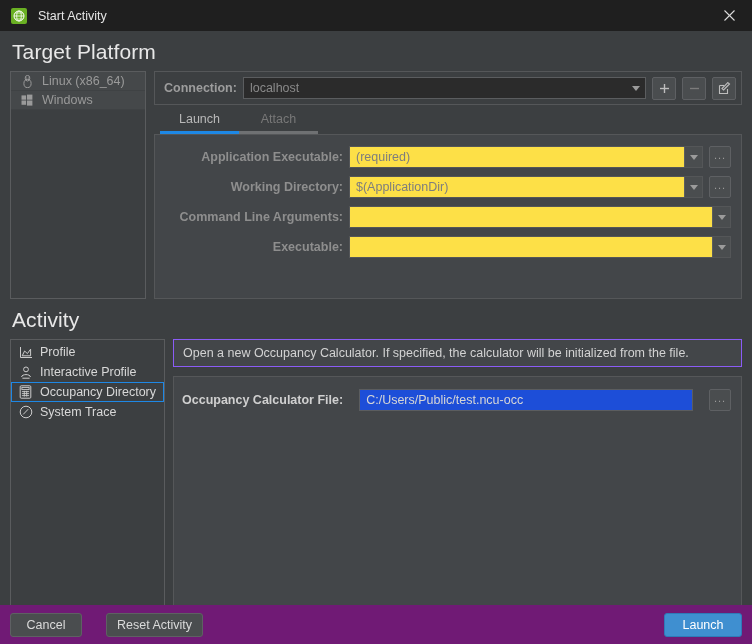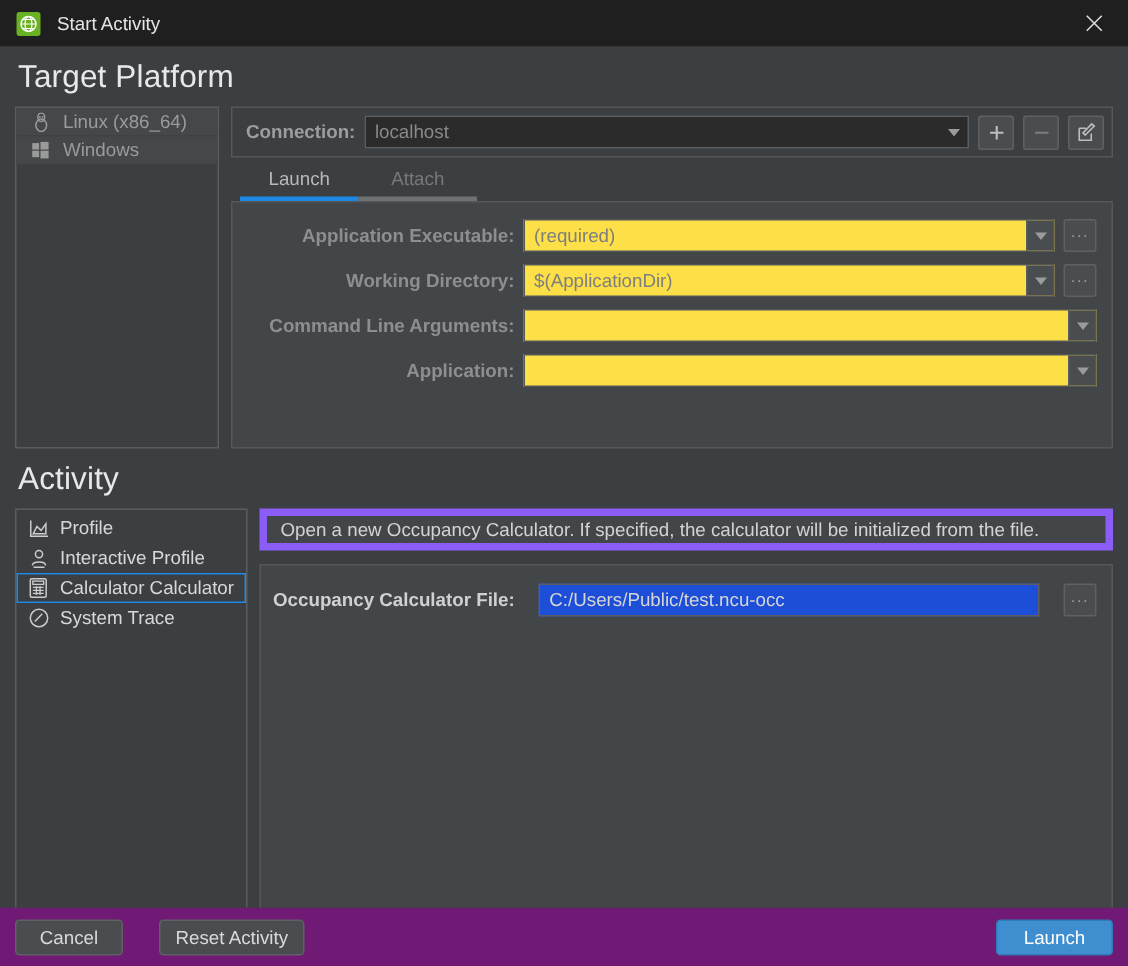--- a/index.html
+++ b/index.html
@@ -257,21 +257,21 @@
     display: flex; align-items: center; justify-content: center;
     flex: 0 0 auto;
   }
   .activity-right {
     flex: 1 1 auto;
     display: flex;
     flex-direction: column;
     gap: 9px;
   }
   .desc-box {
-    border: 5px solid #8b5cf6;
+    border: 1px solid #8b5cf6;
     background: #434649;
     height: 28px;
     display: flex;
     align-items: center;
     padding-left: 9px;
     color: #d3d3d3;
     font-size: 12.5px;
   }
   .file-panel {
     border: 1px solid #555759;
@@ -461,21 +461,21 @@
             <span class="form-label">Command Line Arguments:</span>
             <div class="combo">
               <span class="combo-text"></span>
               <span class="combo-arrow">
                   <span class="tri-down"></span>
                 </span>
             </div>
           </div>
 
           <div class="form-row">
-            <span class="form-label">Application:</span>
+            <span class="form-label">Executable:</span>
             <div class="combo">
               <span class="combo-text"></span>
               <span class="combo-arrow">
                   <span class="tri-down"></span>
                 </span>
             </div>
           </div>
 
         </div>
       </div>
@@ -513,21 +513,21 @@
             <svg width="13" height="14" viewBox="0 0 13 14">
               <rect x="1.2" y="0.8" width="10.6" height="12.4" rx="1" fill="none" stroke="#cccccc" stroke-width="1"></rect>
               <rect x="2.9" y="2.4" width="7.2" height="2.2" fill="none" stroke="#cccccc" stroke-width="0.9"></rect>
               <line x1="2.9" y1="6.6" x2="10.1" y2="6.6" stroke="#cccccc" stroke-width="0.9"></line>
               <line x1="2.9" y1="8.6" x2="10.1" y2="8.6" stroke="#cccccc" stroke-width="0.9"></line>
               <line x1="2.9" y1="10.6" x2="10.1" y2="10.6" stroke="#cccccc" stroke-width="0.9"></line>
               <line x1="5.3" y1="5.8" x2="5.3" y2="11.6" stroke="#cccccc" stroke-width="0.9"></line>
               <line x1="7.7" y1="5.8" x2="7.7" y2="11.6" stroke="#cccccc" stroke-width="0.9"></line>
             </svg>
           </span>
-          <span>Calculator Calculator</span>
+          <span>Occupancy Directory</span>
         </div>
 
         <div class="act-item">
           <span class="aic">
             <svg width="14" height="14" viewBox="0 0 14 14">
               <circle cx="7" cy="7" r="5.8" fill="none" stroke="#cccccc" stroke-width="1"></circle>
               <line x1="4.2" y1="9.4" x2="9.2" y2="4.2" stroke="#cccccc" stroke-width="1"></line>
             </svg>
           </span>
           <span>System Trace</span>

